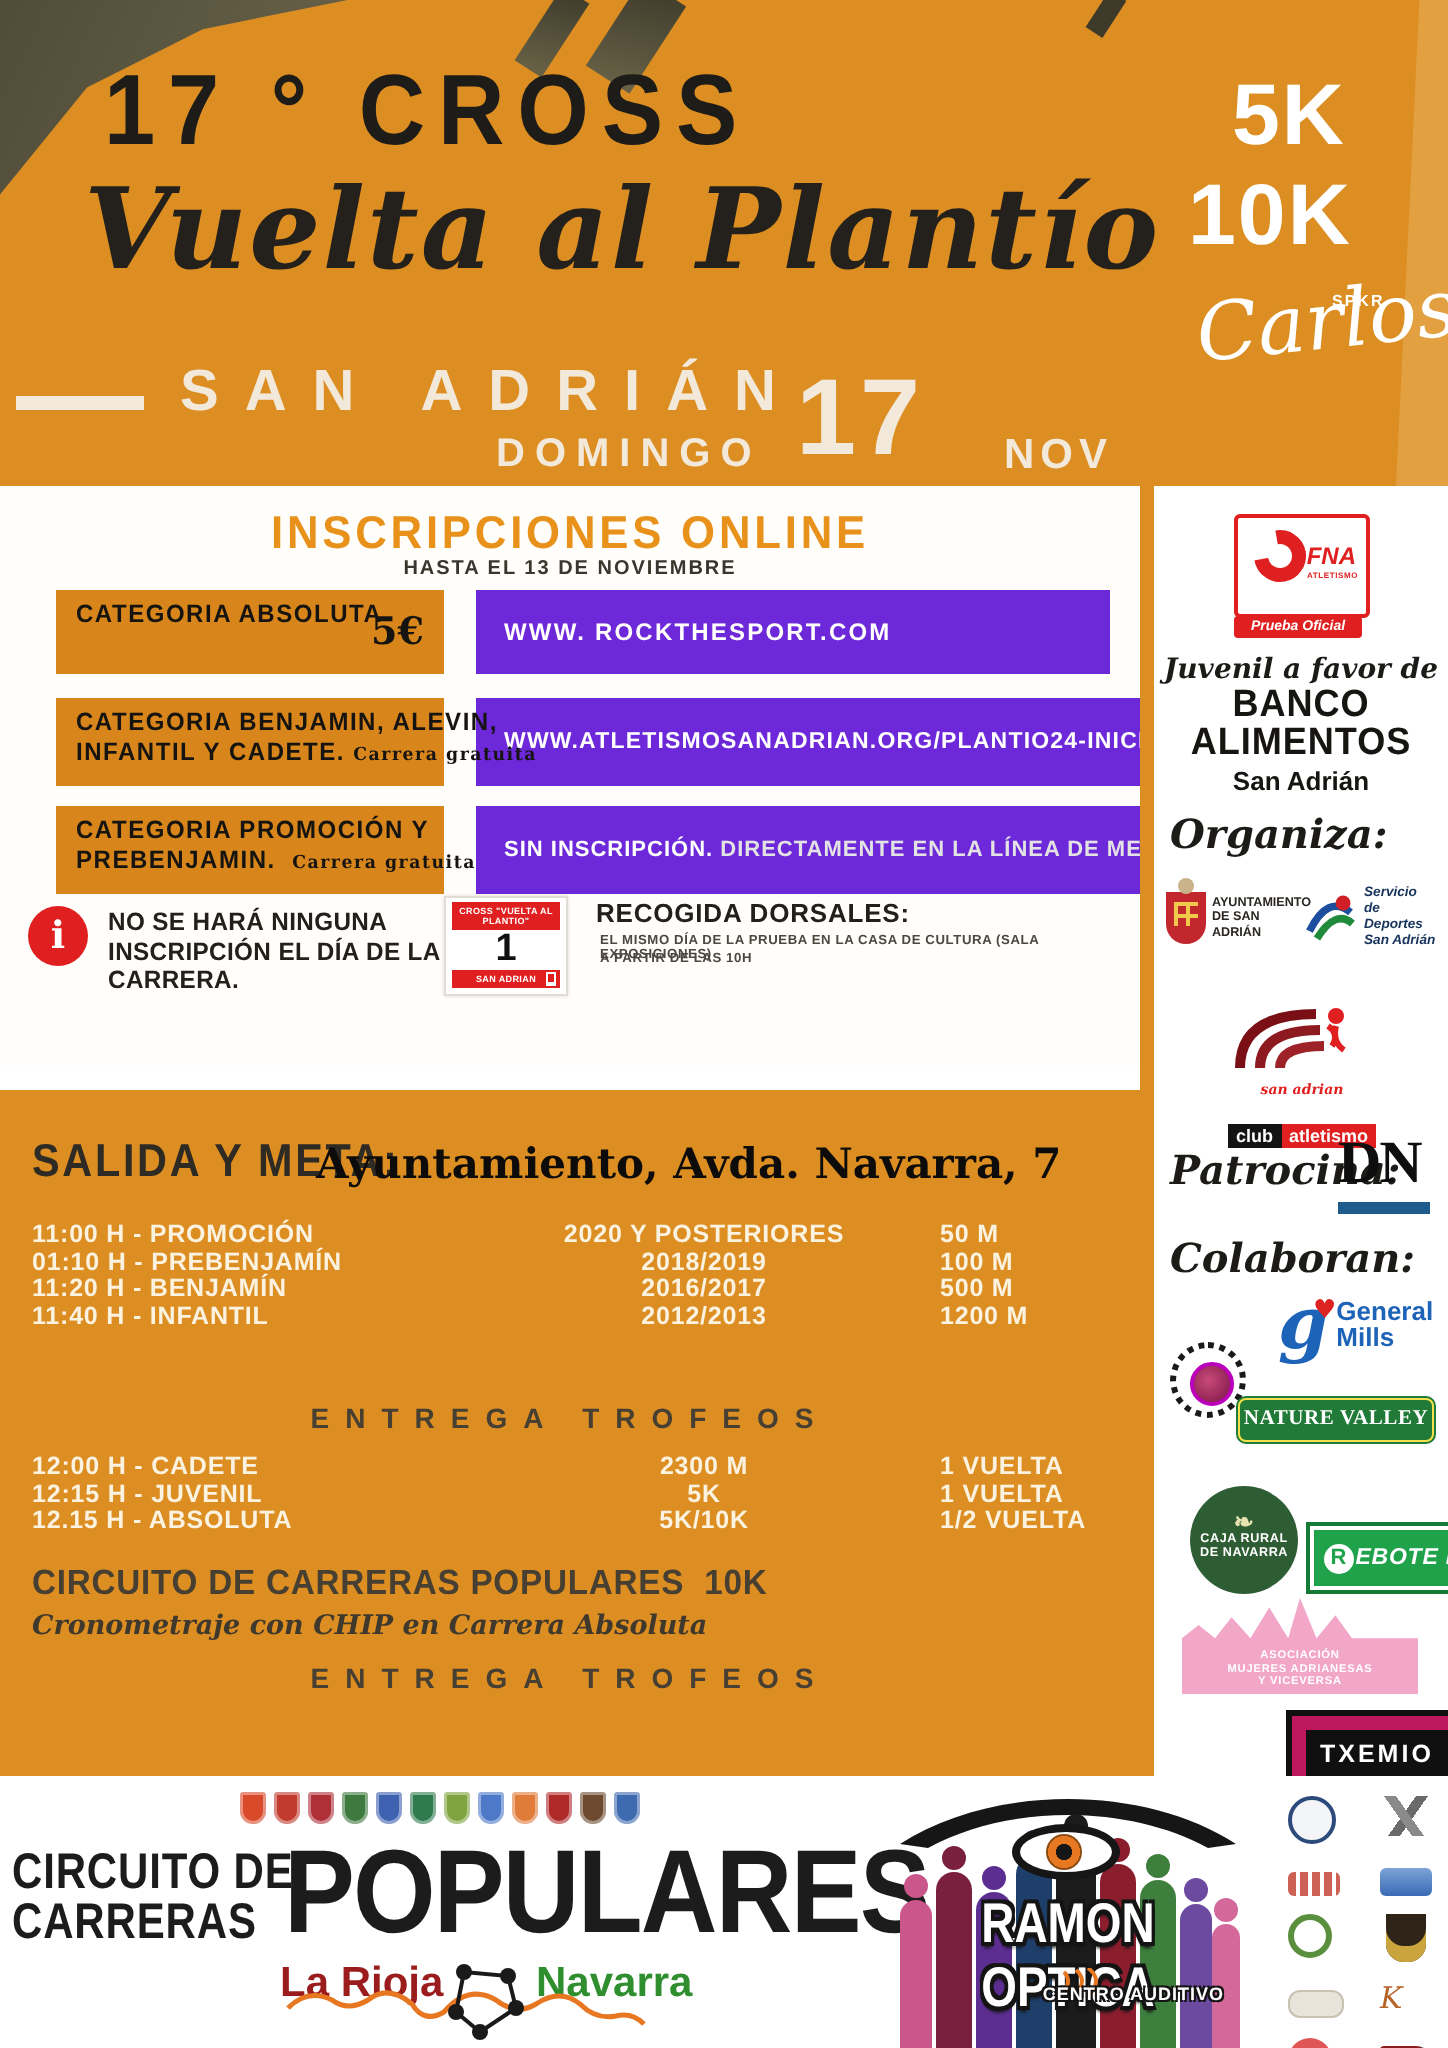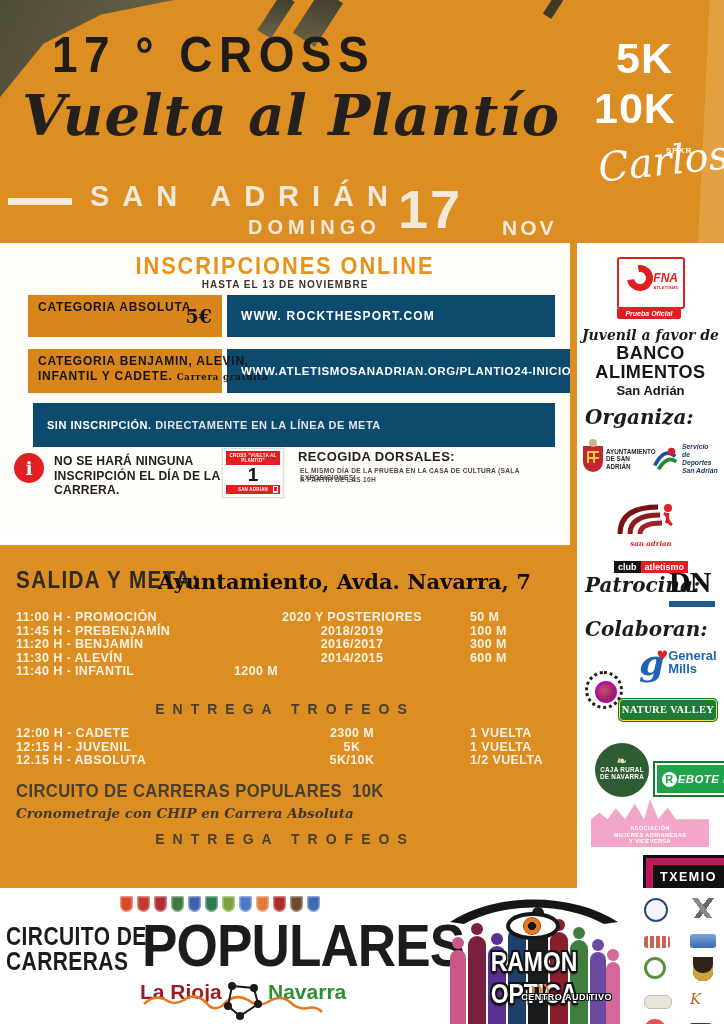--- a/index.html
+++ b/index.html
@@ -13,21 +13,21 @@
   .header-orange{position:absolute;inset:0;background:#DC8E22;
     clip-path:polygon(0 40%,6% 18%,14% 6%,24% 0,100% 0,100% 100%,0 100%);}
   .slash{position:absolute;background:linear-gradient(160deg,#3d3a2a,#6a6348);}
   .slash1{left:268px;top:-6px;width:16px;height:44px;transform:rotate(33deg);}
   .slash2{left:305px;top:-8px;width:26px;height:52px;transform:rotate(33deg);}
   .slash3{left:548px;top:-4px;width:10px;height:22px;transform:rotate(33deg);background:#3d3a2a;}
   .header-strip{position:absolute;right:0;top:0;width:26px;height:243px;background:#E2A041;
     clip-path:polygon(45% 0,100% 0,100% 100%,0 100%);}
   .h-title{left:52px;top:26px;font-size:50px;font-weight:900;color:#1e1c18;letter-spacing:7px;
     transform:scaleX(.92);transform-origin:left;}
-  .h-script{left:22px;top:82px;font-family:"DejaVu Serif",serif;font-style:italic;font-weight:700;
+  .h-script{left:42px;top:82px;font-family:"DejaVu Serif",serif;font-style:italic;font-weight:700;
     font-size:56px;color:#24211c;letter-spacing:1px;text-align:right;}
   .h-dash{left:8px;top:198px;width:64px;height:7px;background:#F2E9DA;}
   .h-loc{left:90px;top:180px;font-size:29px;font-weight:900;letter-spacing:13px;color:#F2E9DA;}
   .h-dom{left:248px;top:216px;font-size:20px;font-weight:900;letter-spacing:5px;color:#F2E9DA;}
   .h-day{left:398px;top:178px;font-size:54px;font-weight:900;color:#F2E9DA;letter-spacing:2px;}
   .h-nov{left:502px;top:216px;font-size:21px;font-weight:900;letter-spacing:3px;color:#F2E9DA;}
   .h-5k{left:616px;top:34px;font-size:43px;font-weight:900;color:#fff;letter-spacing:1px;}
   .h-10k{left:594px;top:84px;font-size:43px;font-weight:900;color:#fff;letter-spacing:1px;}
   .h-spkr{left:666px;top:146px;font-size:8px;font-weight:900;color:#fff;letter-spacing:1px;}
   .h-carlos{left:598px;top:138px;font-family:"DejaVu Serif",serif;font-style:italic;font-size:40px;
@@ -39,21 +39,21 @@
     color:#E8921C;letter-spacing:2px;transform:scaleX(.95);}
   .insc-sub{left:0;top:36px;width:570px;text-align:center;font-size:10px;font-weight:800;
     color:#3a352d;letter-spacing:1px;}
   .insc-row{left:28px;width:527px;display:flex;align-items:stretch;}
   .row1{top:52px;height:42px;} .row2{top:106px;height:44px;} .row3{top:160px;height:44px;}
   .lbl-box{width:194px;background:#D8861B;color:#161410;padding:5px 8px 4px 10px;box-sizing:border-box;position:relative;}
   .lbl-line{font-size:12.5px;font-weight:900;letter-spacing:.8px;line-height:14.5px;transform:scaleX(.96);transform-origin:left;white-space:nowrap;}
   .lbl-serif{font-family:"DejaVu Serif",serif;font-size:12.5px;font-weight:700;line-height:15px;}
   .lbl-note{font-family:"DejaVu Serif",serif;font-size:9px;font-weight:700;}
   .lbl-price{position:absolute;right:10px;top:10px;font-family:"DejaVu Serif",serif;font-size:19px;font-weight:700;}
-  .val-box{flex:1;background:#0c4a6e;color:#fff;margin-left:5px;display:flex;align-items:center;
+  .val-box{flex:1;background:#6d28d9;color:#fff;margin-left:16px;display:flex;align-items:center;
     padding:0 14px;font-size:12px;font-weight:900;letter-spacing:1.1px;white-space:nowrap;text-align:center;}
   .val-box .dim{color:#e3e3e3;font-weight:700;}
   .warn-circle{left:14px;top:210px;width:30px;height:30px;border-radius:50%;background:#E02020;color:#fff;
     text-align:center;line-height:30px;font-family:"DejaVu Serif",serif;font-size:19px;font-weight:900;}
   .warn-text{left:54px;top:211px;width:185px;font-size:12.5px;font-weight:900;color:#23201b;
     letter-spacing:.2px;line-height:14.5px;transform:scaleX(.97);transform-origin:left;}
   .bib{left:222px;top:205px;width:62px;height:50px;background:#fff;border:1px solid #e0ddd6;
     box-shadow:0 0 2px rgba(0,0,0,.15);padding:2px 3px;box-sizing:border-box;}
   .bib-band{background:#E02020;color:#fff;font-size:4.5px;font-weight:900;text-align:center;
     padding:2px 1px;letter-spacing:.2px;position:relative;}
@@ -224,20 +224,24 @@
 
     <div class="abs insc-row row2">
       <div class="lbl-box">
         <div class="lbl-line">CATEGORIA BENJAMIN, ALEVIN,</div>
         <div class="lbl-line"><span>INFANTIL Y CADETE.</span>&nbsp;<span class="lbl-note">Carrera gratuita</span></div>
       </div>
       <div class="val-box" style="font-size:11.5px;letter-spacing:.6px;">WWW.ATLETISMOSANADRIAN.ORG/PLANTIO24-INICIO</div>
     </div>
 
     <div class="abs insc-row row3">
+      <div class="lbl-box">
+        <div class="lbl-line">CATEGORIA PROMOCIÓN Y</div>
+        <div class="lbl-line"><span>PREBENJAMIN.</span>&nbsp;&nbsp;<span class="lbl-note">Carrera gratuita</span></div>
+      </div>
       <div class="val-box" style="font-size:11px;letter-spacing:.5px;">
         <span>SIN INSCRIPCIÓN.</span>&nbsp;<span class="dim">DIRECTAMENTE EN LA LÍNEA DE META</span>
       </div>
     </div>
 
     <div class="abs warn-circle">i</div>
     <div class="abs warn-text">NO SE HARÁ NINGUNA INSCRIPCIÓN EL DÍA DE LA CARRERA.</div>
 
     <div class="abs bib">
       <div class="bib-band">CROSS "VUELTA AL PLANTIO"</div>
@@ -254,36 +258,32 @@
     <div class="abs salida-lbl">SALIDA Y META:</div>
     <div class="abs salida-val">Ayuntamiento, Avda. Navarra, 7</div>
 
     <div class="abs sched sched1">
       <div class="trow">
         <span class="c1">11:00 H - PROMOCIÓN</span>
         <span class="c2">2020 Y POSTERIORES</span>
         <span class="c3">50 M</span>
       </div>
       <div class="trow">
-        <span class="c1">11:45 H - PREBENJAMÍN</span>
+        <span class="c1">01:10 H - PREBENJAMÍN</span>
         <span class="c2">2018/2019</span>
         <span class="c3">100 M</span>
       </div>
       <div class="trow">
         <span class="c1">11:20 H - BENJAMÍN</span>
         <span class="c2">2016/2017</span>
-        <span class="c3">300 M</span>
-      </div>
-      <div class="trow">
-        <span class="c1">11:30 H - ALEVÍN</span>
-        <span class="c2">2014/2015</span>
-        <span class="c3">600 M</span>
+        <span class="c3">500 M</span>
       </div>
       <div class="trow">
         <span class="c1">11:40 H - INFANTIL</span>
+        <span class="c2">2012/2013</span>
         <span class="c3">1200 M</span>
       </div>
     </div>
 
     <div class="abs trophies troph1">ENTREGA TROFEOS</div>
 
     <div class="abs sched sched2">
       <div class="trow">
         <span class="c1">12:00 H - CADETE</span>
         <span class="c2">2300 M</span>

